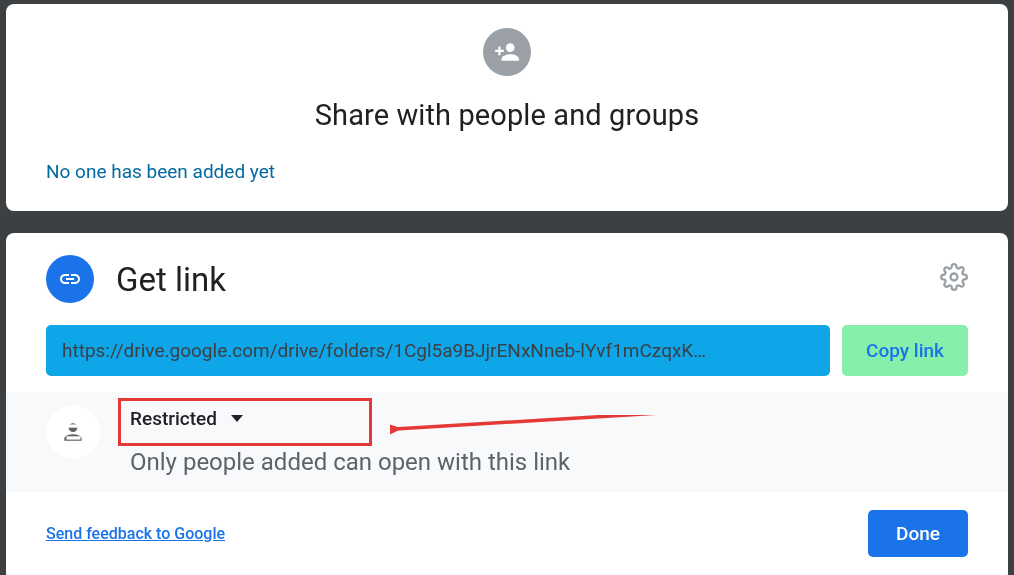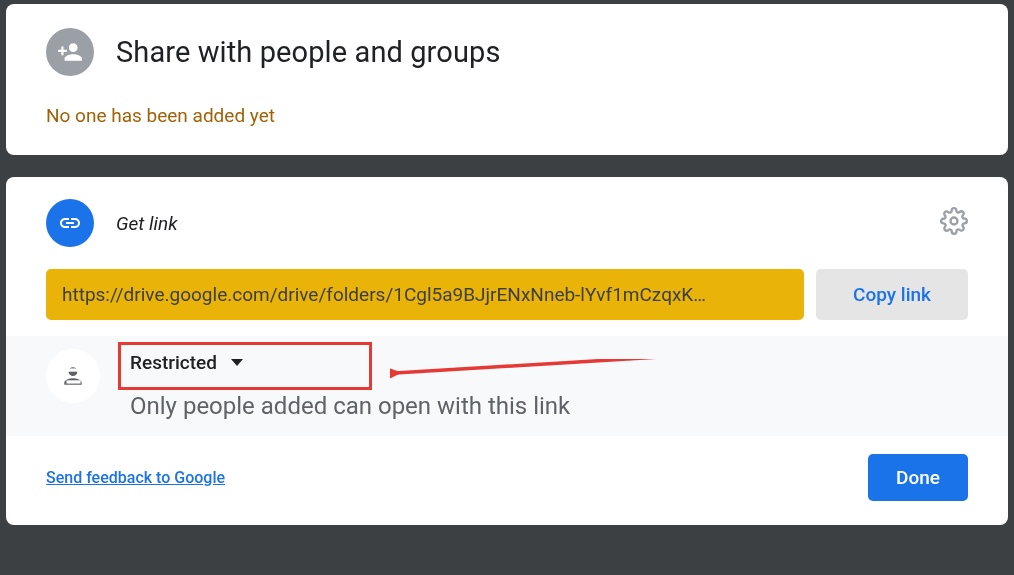--- a/index.html
+++ b/index.html
@@ -18,20 +18,21 @@
     }
     .share-card {
       padding: 24px 40px 28px;
       margin-top: 4px;
     }
     .share-header {
       display: flex;
       align-items: center;
       gap: 22px;
       margin-bottom: 28px;
+      flex-direction: column;
     }
     .circle-icon {
       width: 48px;
       height: 48px;
       border-radius: 50%;
       display: flex;
       align-items: center;
       justify-content: center;
       flex-shrink: 0;
     }
@@ -43,66 +44,65 @@
       height: 54px;
     }
     .share-title {
       font-size: 29px;
       font-weight: 400;
       color: #202124;
       letter-spacing: 0.1px;
     }
     .no-one-text {
       font-size: 19px;
-      color: #a16207;
+      color: #0369a1;
     }
     .link-card {
       padding: 22px 40px 24px;
       position: relative;
     }
     .link-header {
       display: flex;
       align-items: center;
       gap: 22px;
       margin-bottom: 22px;
     }
     .link-title {
-      font-size: 19px;
+      font-size: 33px;
       font-weight: 400;
       color: #202124;
       flex: 1;
-      font-style: italic;
     }
     .gear-icon {
       cursor: pointer;
     }
     .link-row {
       display: flex;
       gap: 12px;
       margin-bottom: 16px;
     }
     .link-input {
       flex: 1;
-      background: #eab308;
+      background: #0ea5e9;
       border: none;
       border-radius: 5px;
       padding: 14px 16px;
       font-size: 19px;
       color: #3c4043;
       outline: none;
       overflow: hidden;
       text-overflow: ellipsis;
       white-space: nowrap;
       font-family: inherit;
     }
     .copy-link-btn {
-      background: #e5e5e5;
+      background: #86efac;
       border: none;
       border-radius: 5px;
-      padding: 14px 37px;
+      padding: 14px 24px;
       font-size: 19px;
       color: #1a73e8;
       cursor: pointer;
       font-weight: 500;
       font-family: inherit;
     }
     .access-row {
       background: #f8f9fa;
       margin: 0 -40px;
       padding: 10px 40px 16px;

